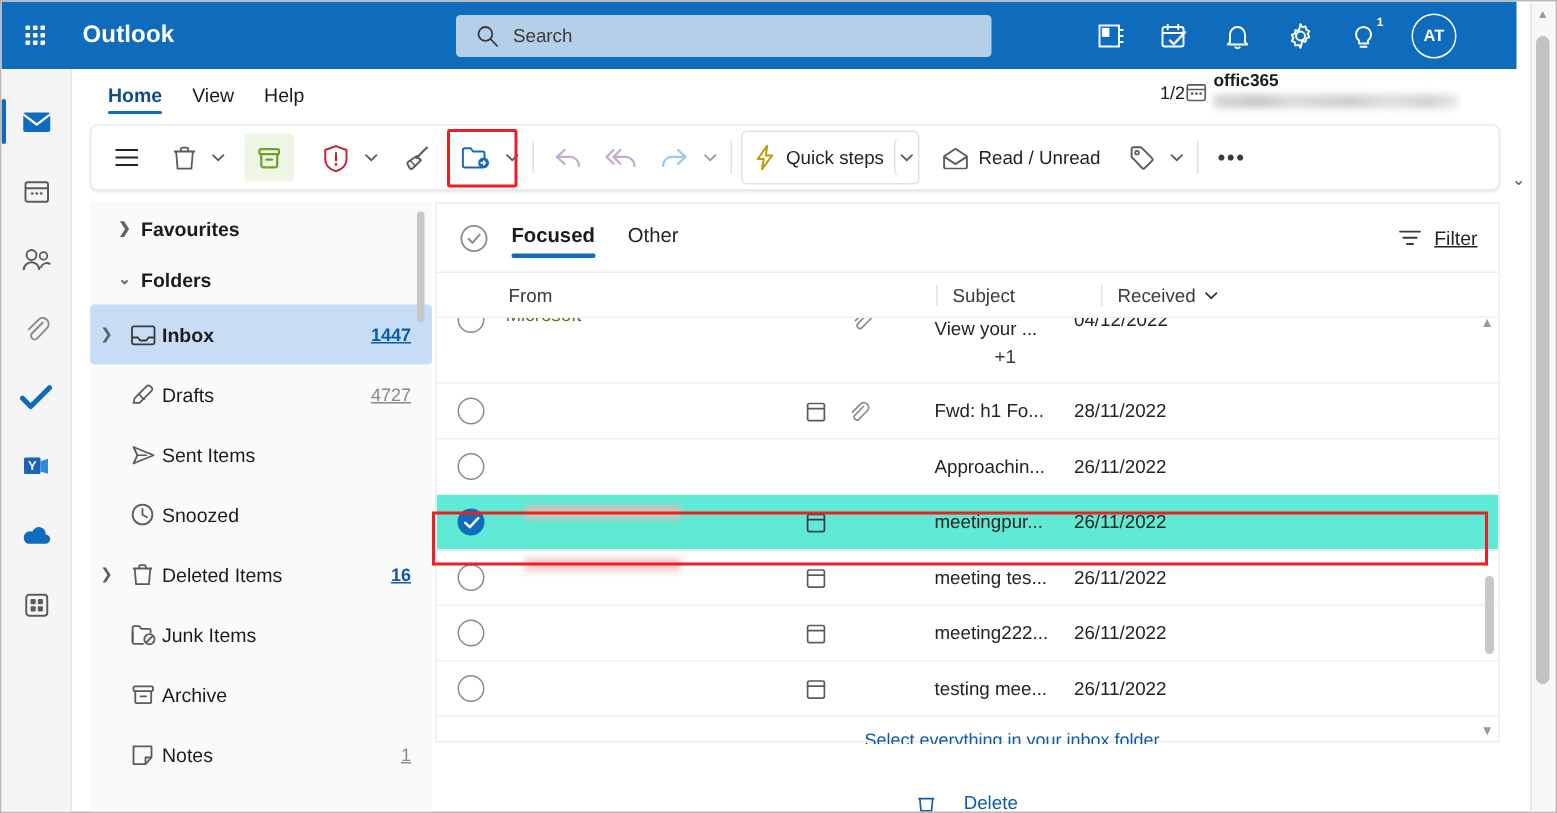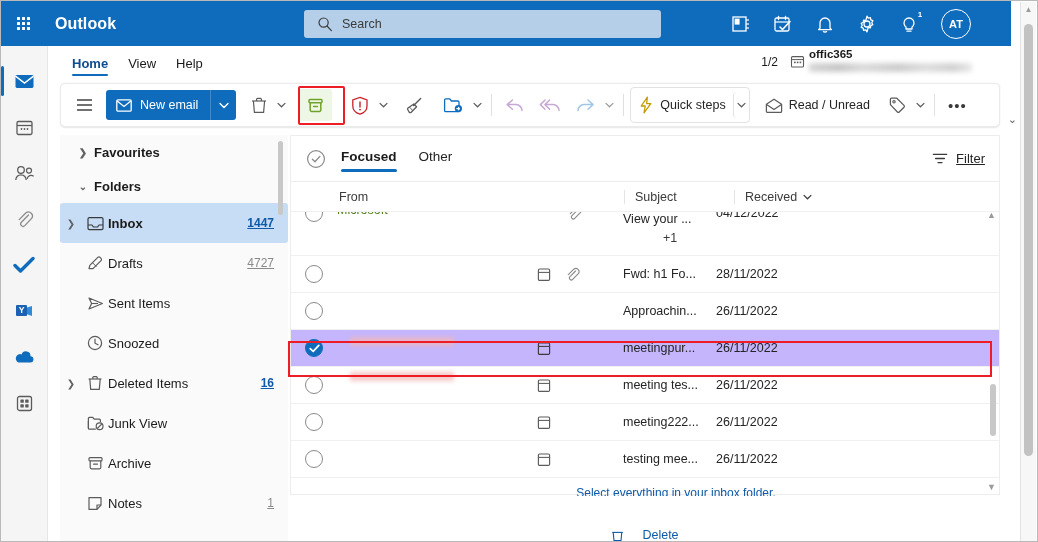--- a/index.html
+++ b/index.html
@@ -105,21 +105,21 @@
     padding: 3px 10px 7px 10px; cursor: pointer; position: relative;
   }
   .tab.active { font-weight: bold; color: #0f4d91; }
   .tab.active::after {
     content: ""; position: absolute; left: 10px; right: 10px; bottom: 2px;
     height: 2.5px; background: #0f6cbd; border-radius: 2px;
   }
   .pagecount {
     position: absolute; right: 206px; top: 8px;
     font-size: 12px; color: #1b1b1b;
-    display: flex; align-items: flex-end; gap: 12px;
+    display: flex; align-items: flex-end; gap: 0;
   }
   .acctbox {
     position: absolute; right: 32px; top: 2px;
     width: 170px;
   }
   .acctname { font-size: 11.5px; font-weight: bold; color: #1b1b1b; }
   .blur-line {
     margin-top: 3px; height: 9px; width: 163px;
     background: linear-gradient(90deg,#cfcfcf,#bdbdbd 18%,#d6d6d6 33%,#c4c4c4 55%,#d9d9d9 72%,#c9c9c9 88%,#e4e4e4);
     filter: blur(2.6px); opacity: .85; border-radius: 2px;
@@ -241,21 +241,21 @@
   .col-recv {
     border-left: 1px solid #e4e4e4; padding-left: 10px;
     display: flex; align-items: center; gap: 6px; cursor: pointer;
   }
   .rows { position: relative; height: 282px; overflow: hidden; }
   .row {
     display: flex; align-items: center; height: 37px;
     border-bottom: 1px solid #f0f0f0; padding-left: 14px;
     font-size: 12.5px; color: #242424; cursor: pointer; position: relative;
   }
-  .row.selected { background: #c4b5fd; }
+  .row.selected { background: #5eead4; }
   .rowcheck {
     width: 18px; height: 18px; border-radius: 50%;
     border: 1.3px solid #8a8a8a; margin-right: 14px; flex: none; cursor: pointer;
   }
   .rowcheck.on {
     background: #0f6cbd; border-color: #0f6cbd;
     display: flex; align-items: center; justify-content: center;
   }
   .sender { width: 200px; flex: none; }
   .sender-blur {
@@ -464,34 +464,20 @@
   </div>
 
   <div class="ribbon">
     <div class="rb">
       <svg width="17" height="14" viewBox="0 0 17 14">
           <line x1="1" y1="2" x2="16" y2="2" stroke="#242424" stroke-width="1.3"></line>
           <line x1="1" y1="7" x2="16" y2="7" stroke="#242424" stroke-width="1.3"></line>
           <line x1="1" y1="12" x2="16" y2="12" stroke="#242424" stroke-width="1.3"></line>
         </svg>
     </div>
-    <div style="display:flex;margin-left:6px;">
-      <div class="newmail">
-        <svg width="16" height="13" viewBox="0 0 16 13">
-            <rect x=".8" y=".8" width="14.4" height="11.4" rx="1.3" fill="none" stroke="#fff" stroke-width="1.3"></rect>
-            <polyline points="1.2,2 8,7.4 14.8,2" fill="none" stroke="#fff" stroke-width="1.3"></polyline>
-          </svg>
-        <span>New email</span>
-      </div>
-      <div class="newmail-caret">
-        <svg width="10" height="7" viewBox="0 0 10 7">
-            <polyline points="1,1.5 5,5.5 9,1.5" fill="none" stroke="#fff" stroke-width="1.4" stroke-linecap="round"></polyline>
-          </svg>
-      </div>
-    </div>
 
     <div class="rb" style="margin-left:8px;">
       <svg width="16" height="17" viewBox="0 0 16 17">
           <polyline points="2.4,4 3.4,15.4 12.6,15.4 13.6,4" fill="none" stroke="#5b5b5b" stroke-width="1.2"></polyline>
           <line x1="1" y1="4" x2="15" y2="4" stroke="#5b5b5b" stroke-width="1.2"></line>
           <path d="M5.6 4 V2.4 a1 1 0 0 1 1-1 h2.8 a1 1 0 0 1 1 1 V4" fill="none" stroke="#5b5b5b" stroke-width="1.2"></path>
         </svg>
     </div>
     <div class="rb caret">
       <svg width="9" height="6" viewBox="0 0 9 6">
@@ -687,21 +673,21 @@
     <div class="frow">
       <span class="fchev"></span>
       <span class="ficon">
         <svg width="17" height="16" viewBox="0 0 17 16">
             <path d="M1.4 13.2 V3.4 a1 1 0 0 1 1-1 h3.4 L7.2 4.2 h5.2 a1 1 0 0 1 1 1 v2" fill="none" stroke="#5b5b5b" stroke-width="1.2" stroke-linejoin="round"></path>
             <path d="M1.4 6 v7.2 a1 1 0 0 0 1 1 h6.4" fill="none" stroke="#5b5b5b" stroke-width="1.2"></path>
             <circle cx="12.6" cy="11.2" r="3.4" fill="none" stroke="#5b5b5b" stroke-width="1.2"></circle>
             <line x1="10.3" y1="13.5" x2="14.9" y2="8.9" stroke="#5b5b5b" stroke-width="1.2"></line>
           </svg>
       </span>
-      <span class="flabel">Junk View</span>
+      <span class="flabel">Junk Items</span>
       <span class="fcount"></span>
     </div>
 
     <div class="frow">
       <span class="fchev"></span>
       <span class="ficon">
         <svg width="17" height="16" viewBox="0 0 17 16">
             <rect x="2" y="2.6" width="13" height="3.2" rx=".9" fill="none" stroke="#5b5b5b" stroke-width="1.2"></rect>
             <path d="M3.2 5.8 v6.8 a1.2 1.2 0 0 0 1.2 1.2 h8.2 a1.2 1.2 0 0 0 1.2-1.2 V5.8" fill="none" stroke="#5b5b5b" stroke-width="1.2"></path>
             <line x1="6.6" y1="9.2" x2="10.4" y2="9.2" stroke="#5b5b5b" stroke-width="1.2" stroke-linecap="round"></line>

